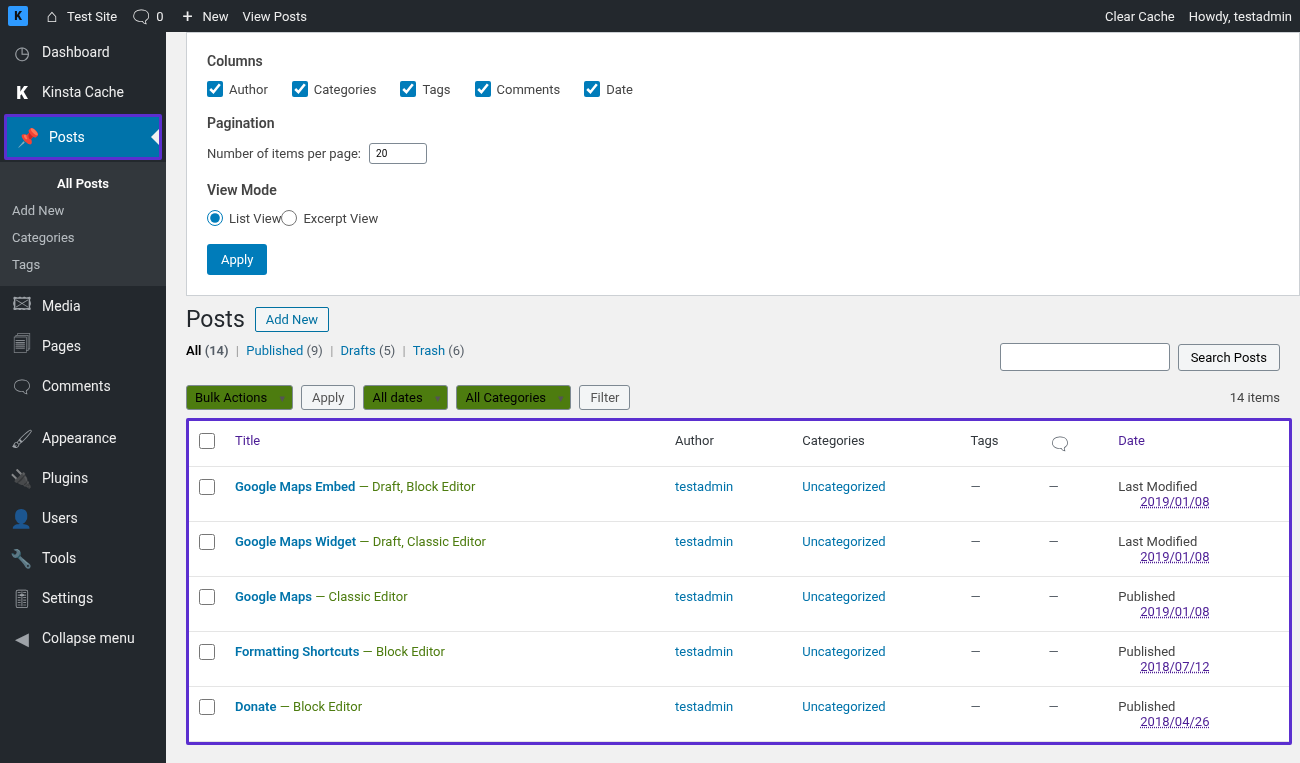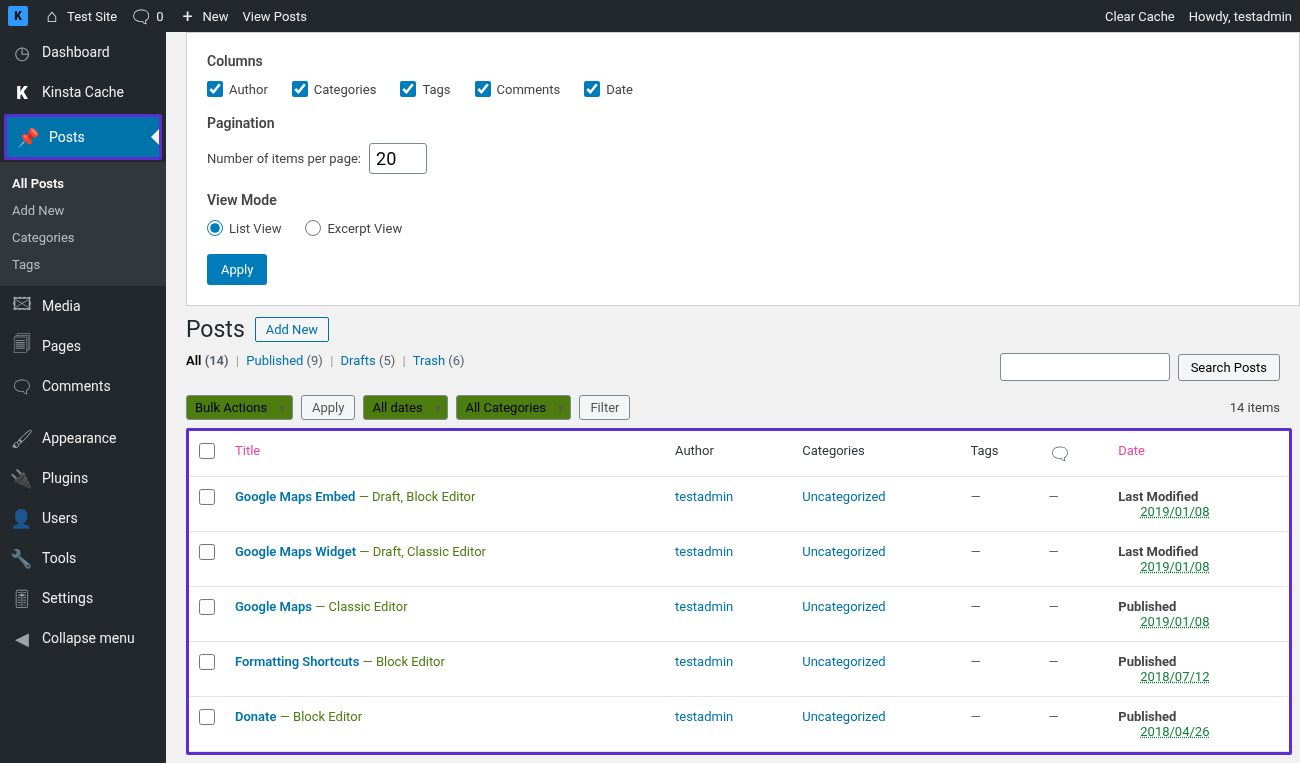--- a/index.html
+++ b/index.html
@@ -10,31 +10,31 @@
 .topbar .icon { width: 20px; height: 20px; display: inline-flex; align-items: center; justify-content: center; font-size: 18px; }
 .layout { display: flex; }
 .sidebar { width: 166px; background: #23282d; min-height: 731px; }
 .sidebar-item { display: flex; align-items: center; gap: 10px; padding: 10px 12px; color: #eee; cursor: pointer; font-size: 14px; }
 .sidebar-item .micon { width: 20px; height: 20px; display: inline-flex; align-items: center; justify-content: center; font-size: 18px; color: rgba(240,245,250,.6); }
 .sidebar-item.current { background: #0073aa; color: #fff; position: relative; }
 .sidebar-item.current .micon { color: #fff; }
 .sidebar-item.current::after { content: ''; position: absolute; right: 0; top: 50%; transform: translateY(-50%); border: 8px solid transparent; border-right-color: #f1f1f1; }
 .sidebar-sub { background: #32373c; padding: 8px 0; }
 .sidebar-sub a { display: block; padding: 6px 12px; color: rgba(240,245,250,.7); text-decoration: none; font-size: 13px; }
-.sidebar-sub a.active { color: #fff; font-weight: 600; }
+.sidebar-sub a.active { color: #fff; font-weight: 600; text-align: center; }
 .highlight-box { border: 3px solid #5b2fcf; border-radius: 2px; }
 .main { flex: 1; background: #f1f1f1; }
 .screen-options-panel { background: #fff; border: 1px solid #ccd0d4; padding: 20px; margin: 0 0 0 20px; }
 .screen-options-panel h5 { font-size: 14px; font-weight: 600; margin-bottom: 12px; }
 .checkbox-row { display: flex; gap: 24px; margin-bottom: 18px; }
 .checkbox-row label { display: flex; align-items: center; gap: 6px; font-size: 13px; }
 .checkbox-row input[type=checkbox] { width: 16px; height: 16px; accent-color: #007cba; }
 .pagination-row { display: flex; align-items: center; gap: 8px; margin-bottom: 18px; }
-.pagination-row input { width: 58px; padding: 4px 6px; border: 1px solid #7e8993; border-radius: 3px; font-size: 18px; }
-.viewmode-row { display: flex; gap: 24px; margin-bottom: 18px; }
+.pagination-row input { width: 58px; padding: 4px 6px; border: 1px solid #7e8993; border-radius: 3px; font-size: 10px; }
+.viewmode-row { display: flex; margin-bottom: 18px; }
 .viewmode-row label { display: flex; align-items: center; gap: 6px; }
 .viewmode-row input[type=radio] { width: 16px; height: 16px; accent-color: #007cba; }
 .apply-btn { background: #007cba; color: #fff; border: none; padding: 8px 14px; border-radius: 3px; cursor: pointer; font-size: 13px; }
 .screen-options-tab { display: inline-flex; align-items: center; gap: 6px; background: #fff; border: 1px solid #ccd0d4; border-top: none; padding: 6px 12px; font-size: 13px; color: #72777c; cursor: pointer; }
 .tab-row { display: flex; justify-content: flex-end; padding-right: 20px; }
 .page-header { display: flex; align-items: center; gap: 10px; padding: 10px 0 10px 20px; }
 .page-header h1 { font-size: 23px; font-weight: 400; color: #23282d; }
 .add-new-btn { border: 1px solid #0071a1; color: #0071a1; background: #f3f5f6; padding: 4px 10px; border-radius: 2px; font-size: 13px; cursor: pointer; }
 .subsubsub { padding: 0 20px 8px; font-size: 13px; }
 .subsubsub span.sep { color: #999; margin: 0 4px; }
@@ -47,30 +47,30 @@
 .select-wrap { position: relative; display: inline-block; }
 .select-wrap::after { content: '▾'; position: absolute; right: 8px; top: 50%; transform: translateY(-50%); pointer-events: none; color: #555; font-size: 11px; }
 .tablenav button { border: 1px solid #7e8993; background: #f3f5f6; padding: 4px 10px; border-radius: 3px; font-size: 13px; cursor: pointer; color: #555; }
 .search-row { display: flex; gap: 8px; padding: 0 20px 10px; align-items: center; }
 .search-row input[type=text] { border: 1px solid #7e8993; padding: 4px 6px; border-radius: 3px; width: 170px; height: 28px; }
 .search-row button { border: 1px solid #7e8993; background: #f3f5f6; padding: 5px 12px; border-radius: 3px; font-size: 13px; cursor: pointer; }
 .table-wrap { margin: 0 8px 0 20px; border: 3px solid #5b2fcf; border-radius: 2px; }
 table.posts { width: 100%; border-collapse: collapse; background: #fff; }
 table.posts th, table.posts td { text-align: left; padding: 12px 10px; border-bottom: 1px solid #e5e5e5; font-size: 13px; vertical-align: top; }
 table.posts th { color: #32373c; font-weight: 400; }
-table.posts th a { color: #ec4899; text-decoration: none; }
+table.posts th a { color: #4c1d95; text-decoration: none; }
 table.posts .cb { width: 30px; }
 table.posts .title-col { width: 440px; }
 table.posts input[type=checkbox] { width: 16px; height: 16px; }
 .row-title { color: #0073aa; font-weight: 600; text-decoration: none; }
 .state { color: #4d7c0f; }
 .cat-link, .author-link { color: #0073aa; text-decoration: none; }
 .dash { color: #555d66; }
-.date-col .status { display: block; font-weight: bold; }
-.date-col .date { text-decoration: underline dotted; color: #15803d; margin-left: 22px; }
+.date-col .status { display: block; }
+.date-col .date { text-decoration: underline dotted; color: #4c1d95; margin-left: 22px; }
 .comment-icon { font-size: 18px; color: #555d66; }
 .k-icon { display: inline-flex; width: 20px; height: 20px; background: #2e9aff; color: #111; align-items: center; justify-content: center; font-weight: 900; font-size: 12px; border-radius: 2px; }
 </style>
 </head>
 <body>
 
 <div class="topbar">
   <div class="topbar-left">
     <a href="#">
         <span class="k-icon">K</span>

